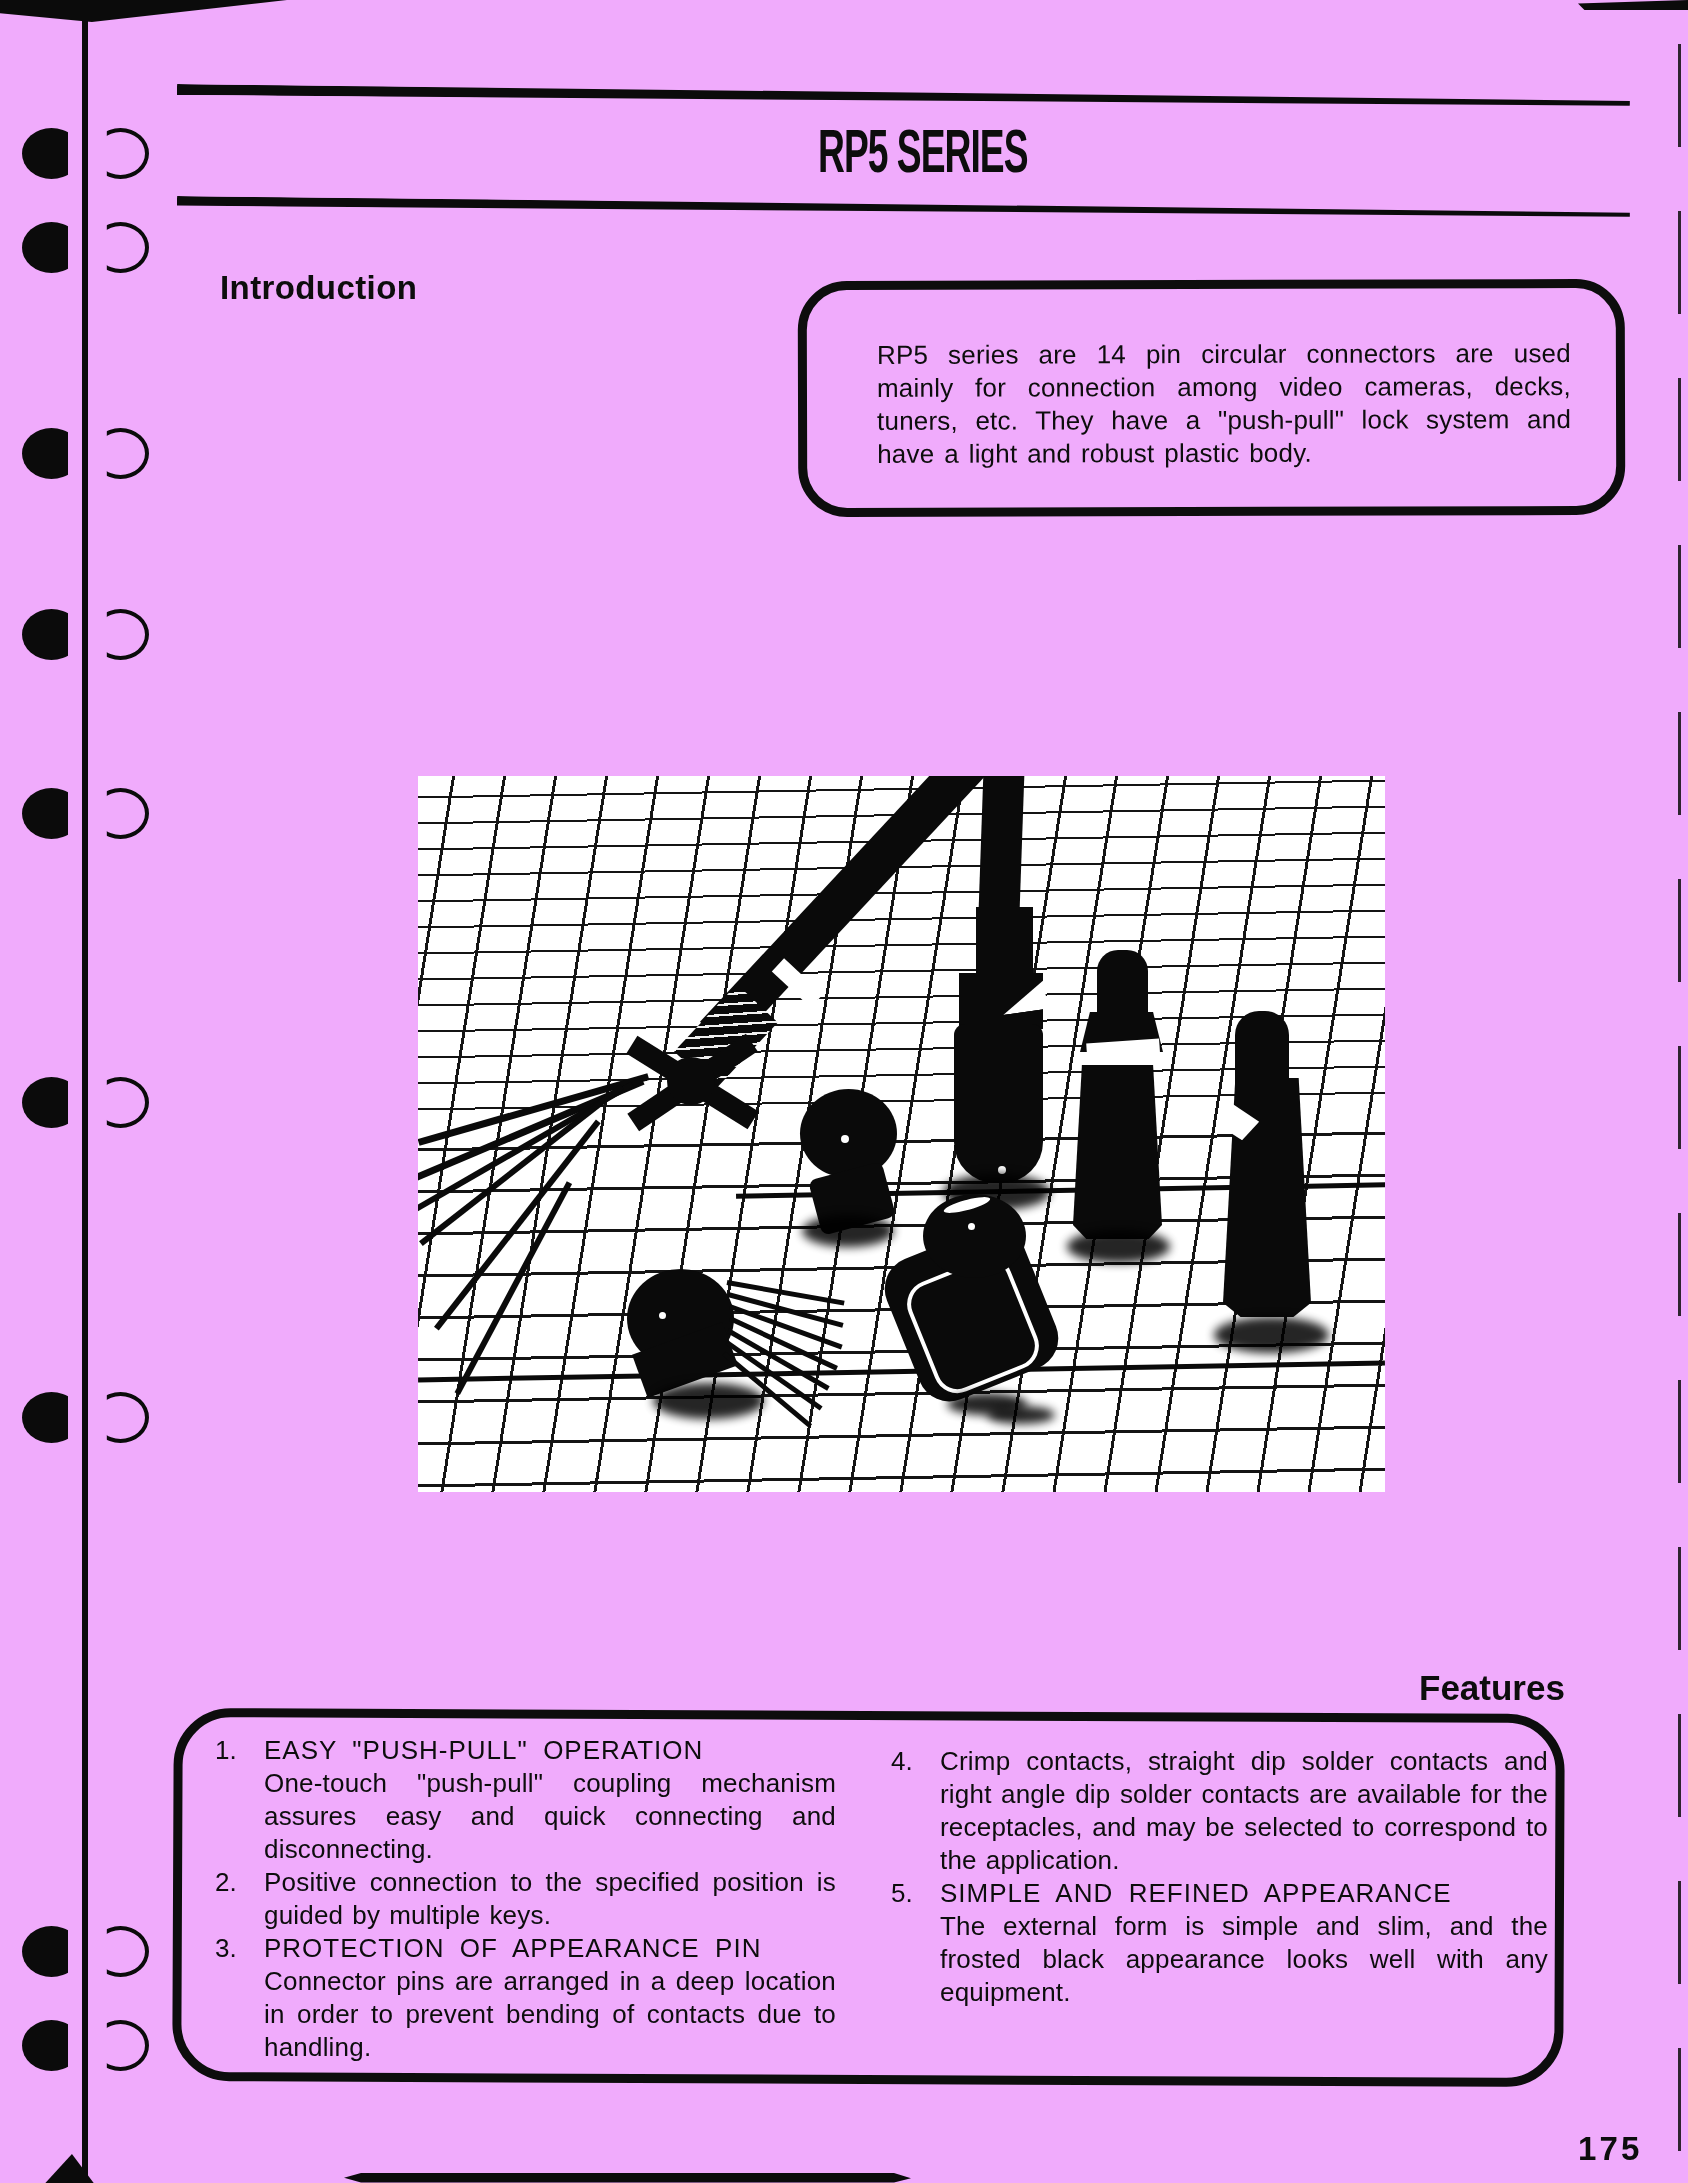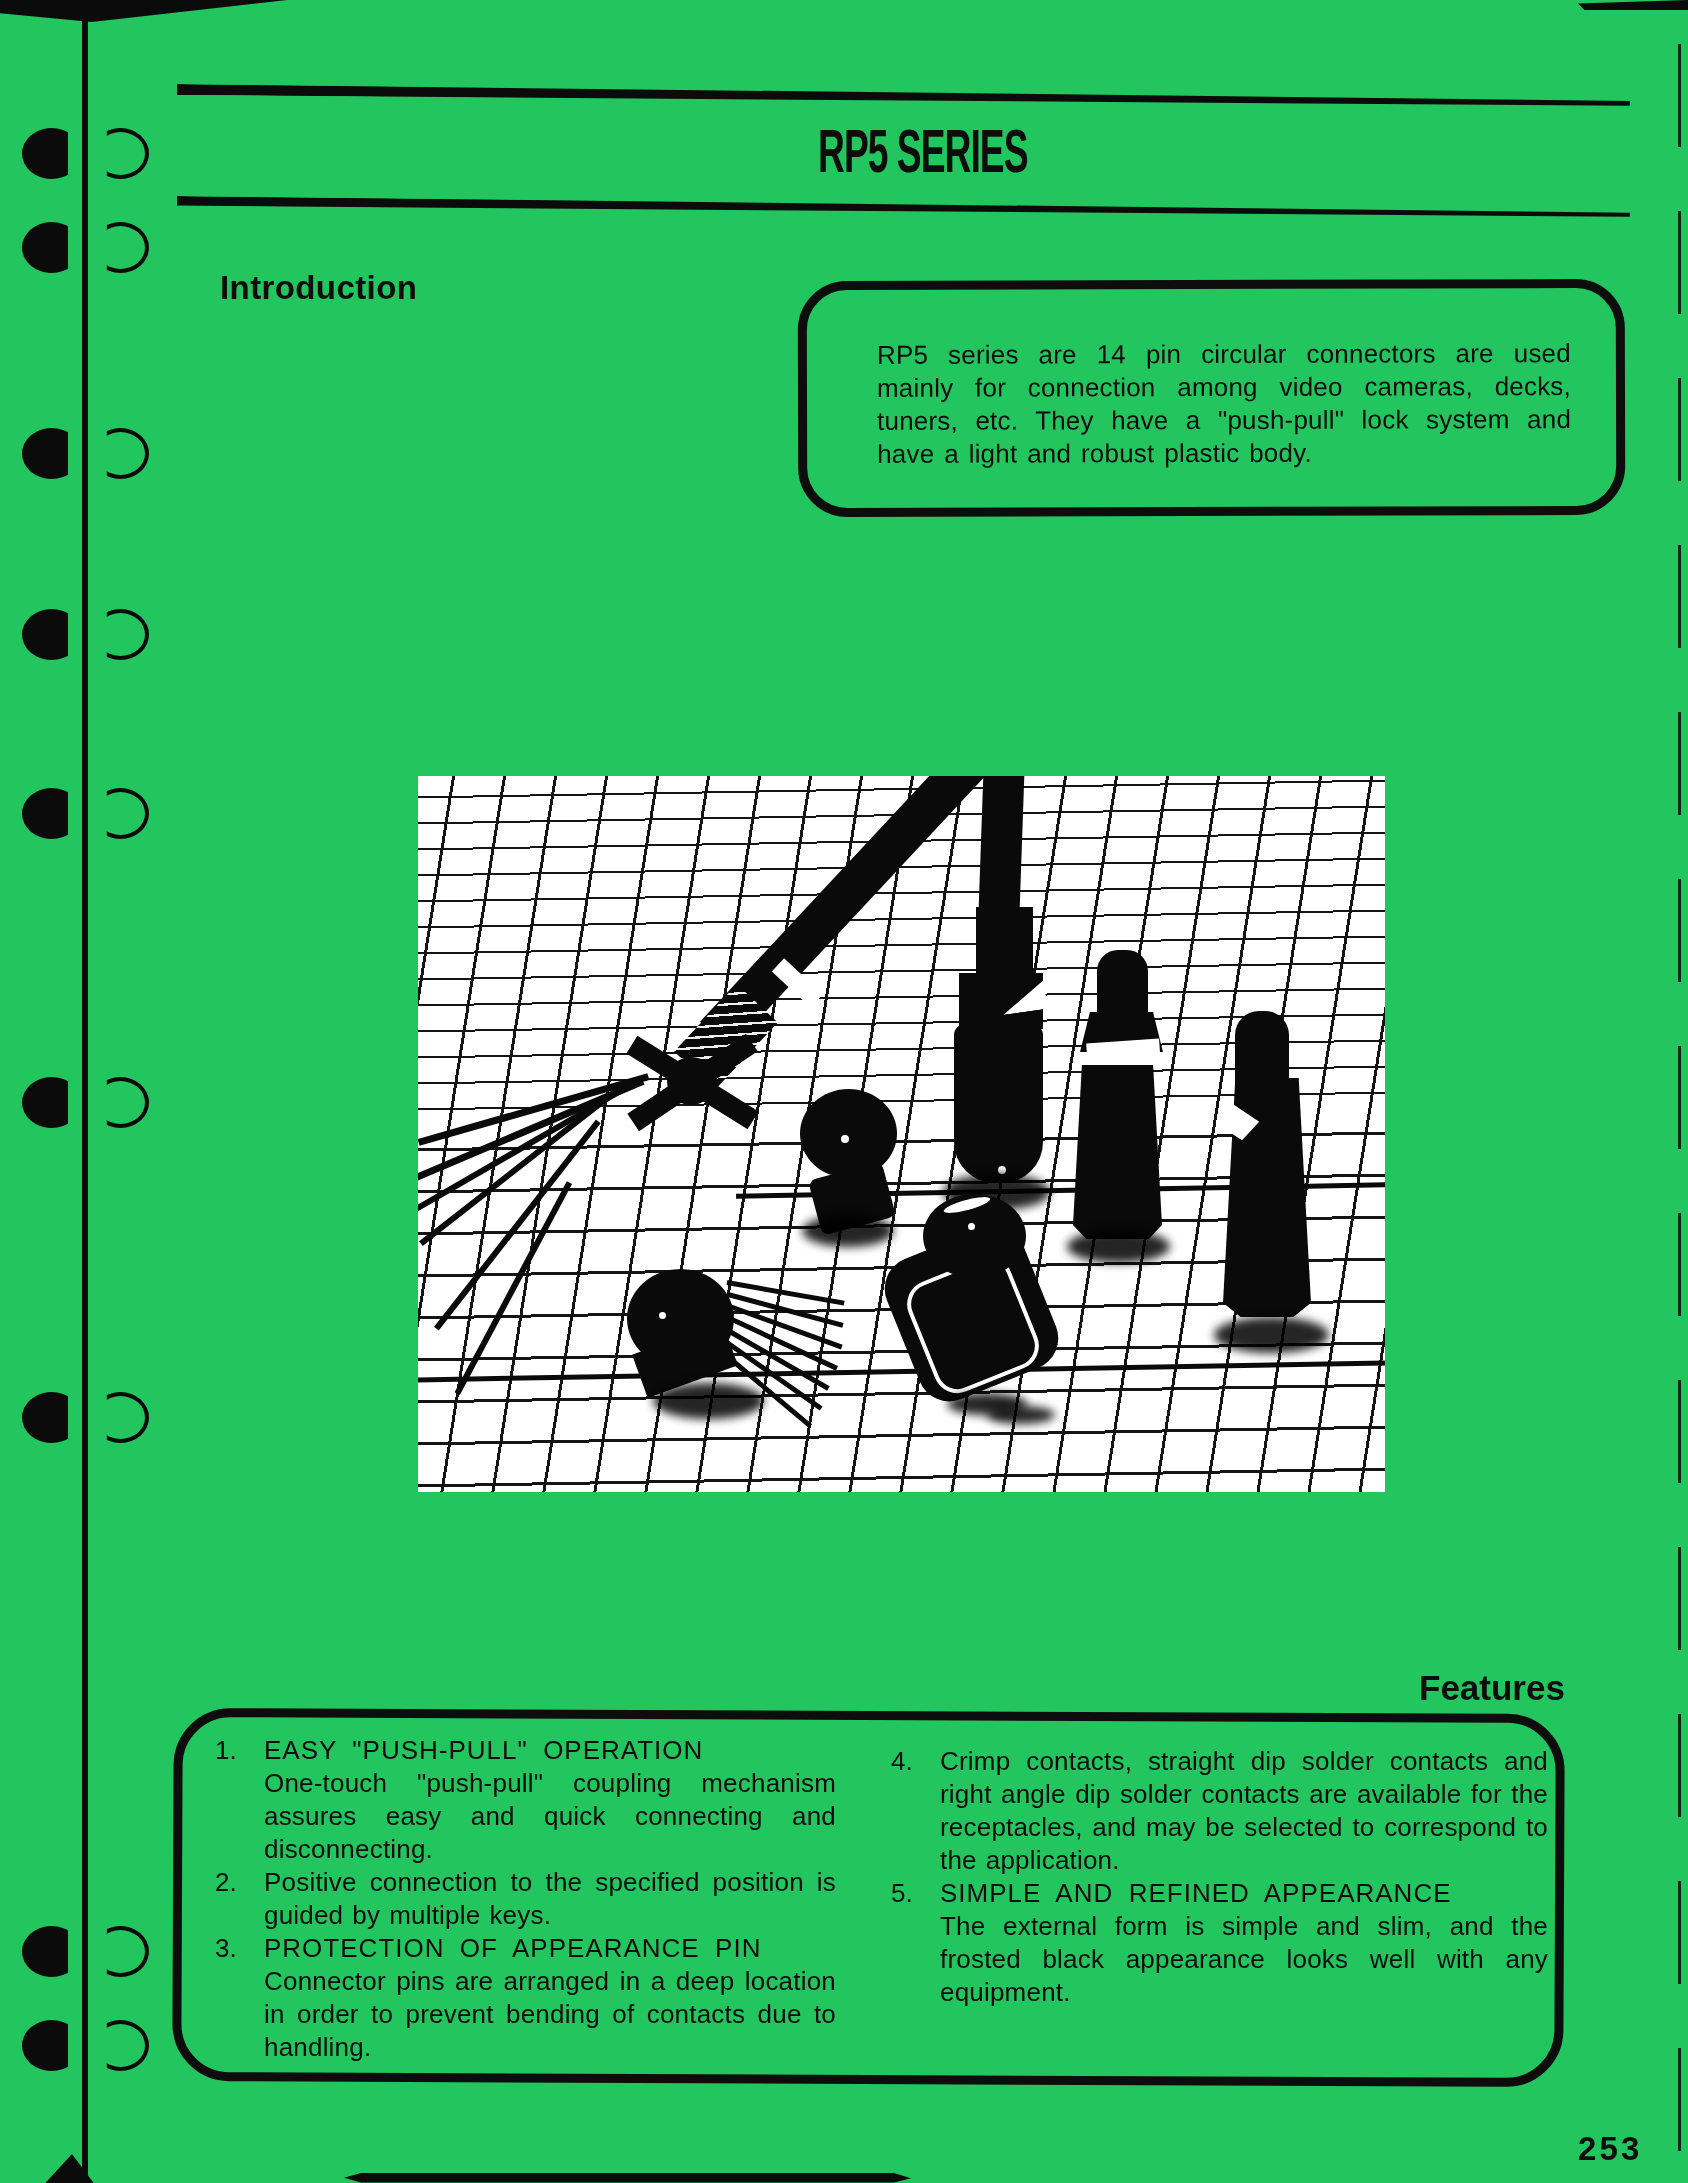--- a/index.html
+++ b/index.html
@@ -1,17 +1,17 @@
 <!DOCTYPE html>
 <html style="font-size:12.7px"><head>
 <meta charset="utf-8">
 <style>
   html,body{margin:0;padding:0;background:#777;}
   .page{
-    position:relative; width:1689px; height:2183px; background:#22c55e;
+    position:relative; width:1689px; height:2183px; background:#f0abfc;
     font-family:"Liberation Sans",sans-serif; color:#0d0d0d; overflow:hidden;
   }
   
   .fold-line{position:absolute;left:82px;top:0;width:5.6px;height:2183px;background:#0b0b0b;}
   .corner-wedge{position:absolute;left:0;top:0;width:287px;height:22px;background:#0b0b0b;
     clip-path:polygon(0 0,100% 0,32% 100%,0 60%);}
   .fold-foot{position:absolute;left:45px;top:2154px;width:49px;height:29.4px;background:#0b0b0b;
     clip-path:polygon(55% 0,100% 100%,0 100%);}
   .topright-bar{position:absolute;left:1578px;top:0;width:111px;height:10.3px;background:#0b0b0b;
     clip-path:polygon(0 35%,100% 0,100% 100%,6% 100%);}
@@ -191,15 +191,15 @@
       <span class="fnum">4.</span>
       <div class="fbody">Crimp contacts, straight dip solder contacts and right angle dip solder contacts are available for the receptacles, and may be selected to correspond to the application.</div>
     </div>
     <div class="feat">
       <span class="fnum">5.</span>
       <span class="ftitle">SIMPLE AND REFINED APPEARANCE</span>
       <div class="fbody">The external form is simple and slim, and the frosted black appearance looks well with any equipment.</div>
     </div>
   </div>
 
-  <div class="page-number">253</div>
+  <div class="page-number">175</div>
 </div>
 
 
 </body></html>

